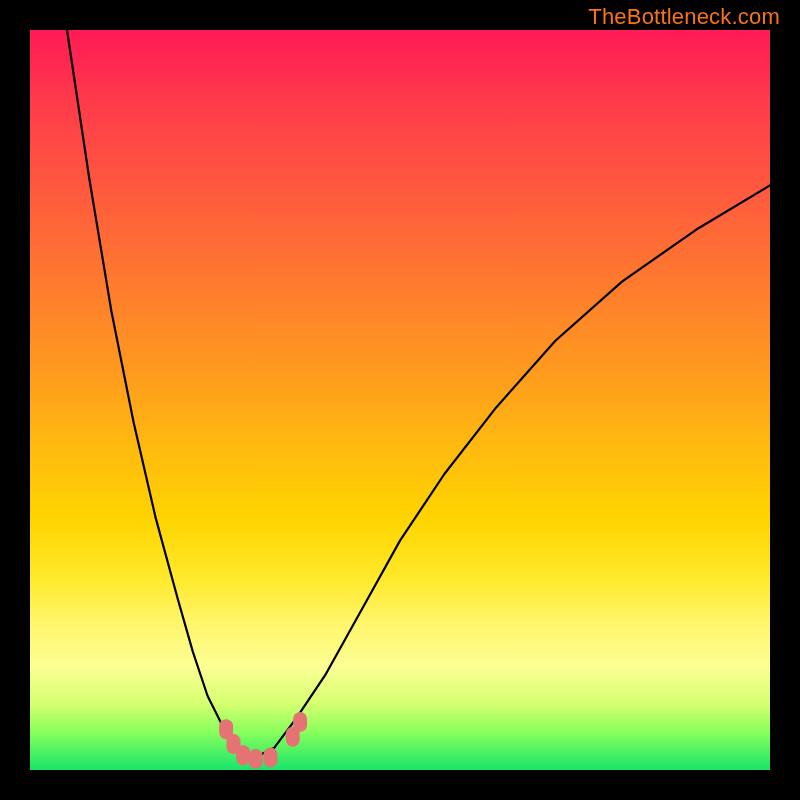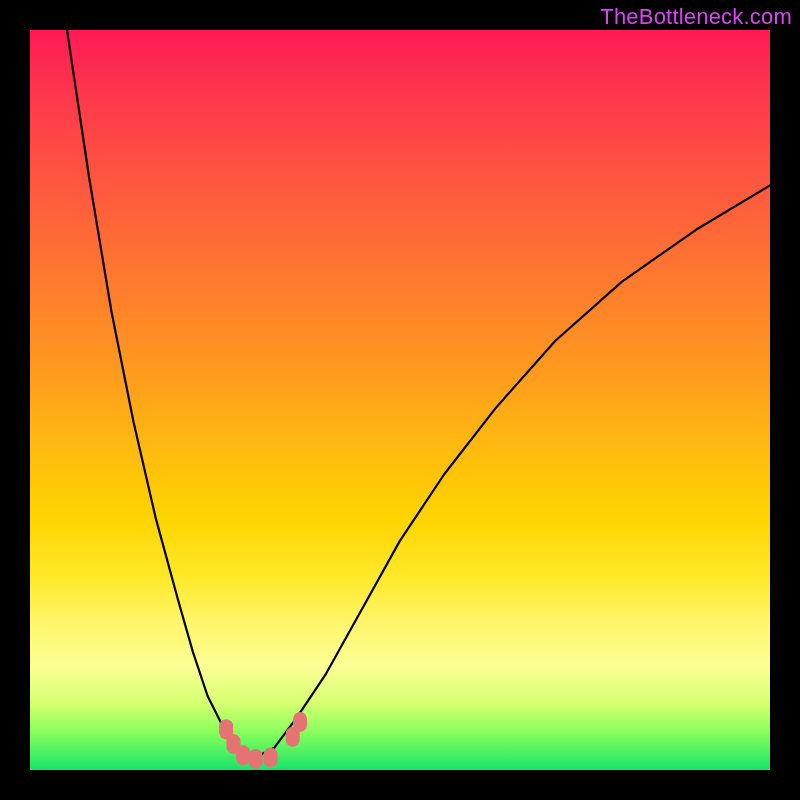--- a/index.html
+++ b/index.html
@@ -35,23 +35,23 @@
       #fff56a 80%,
       #fcff94 86%,
       #d6ff70 91%,
       #86ff5c 95%,
       #18e46a 100%
     );
   }
   .watermark {
     position: absolute;
     top: 4px;
-    right: 8px;
+    right: 20px;
     font-size: 22px;
-    color: #d946ef;
+    color: #f97316;
     font-weight: 500;
     letter-spacing: 0.2px;
     user-select: none;
   }
   svg.curve {
     position: absolute;
     left: 0; top: 0;
     width: 740px;
     height: 740px;
     overflow: visible;

